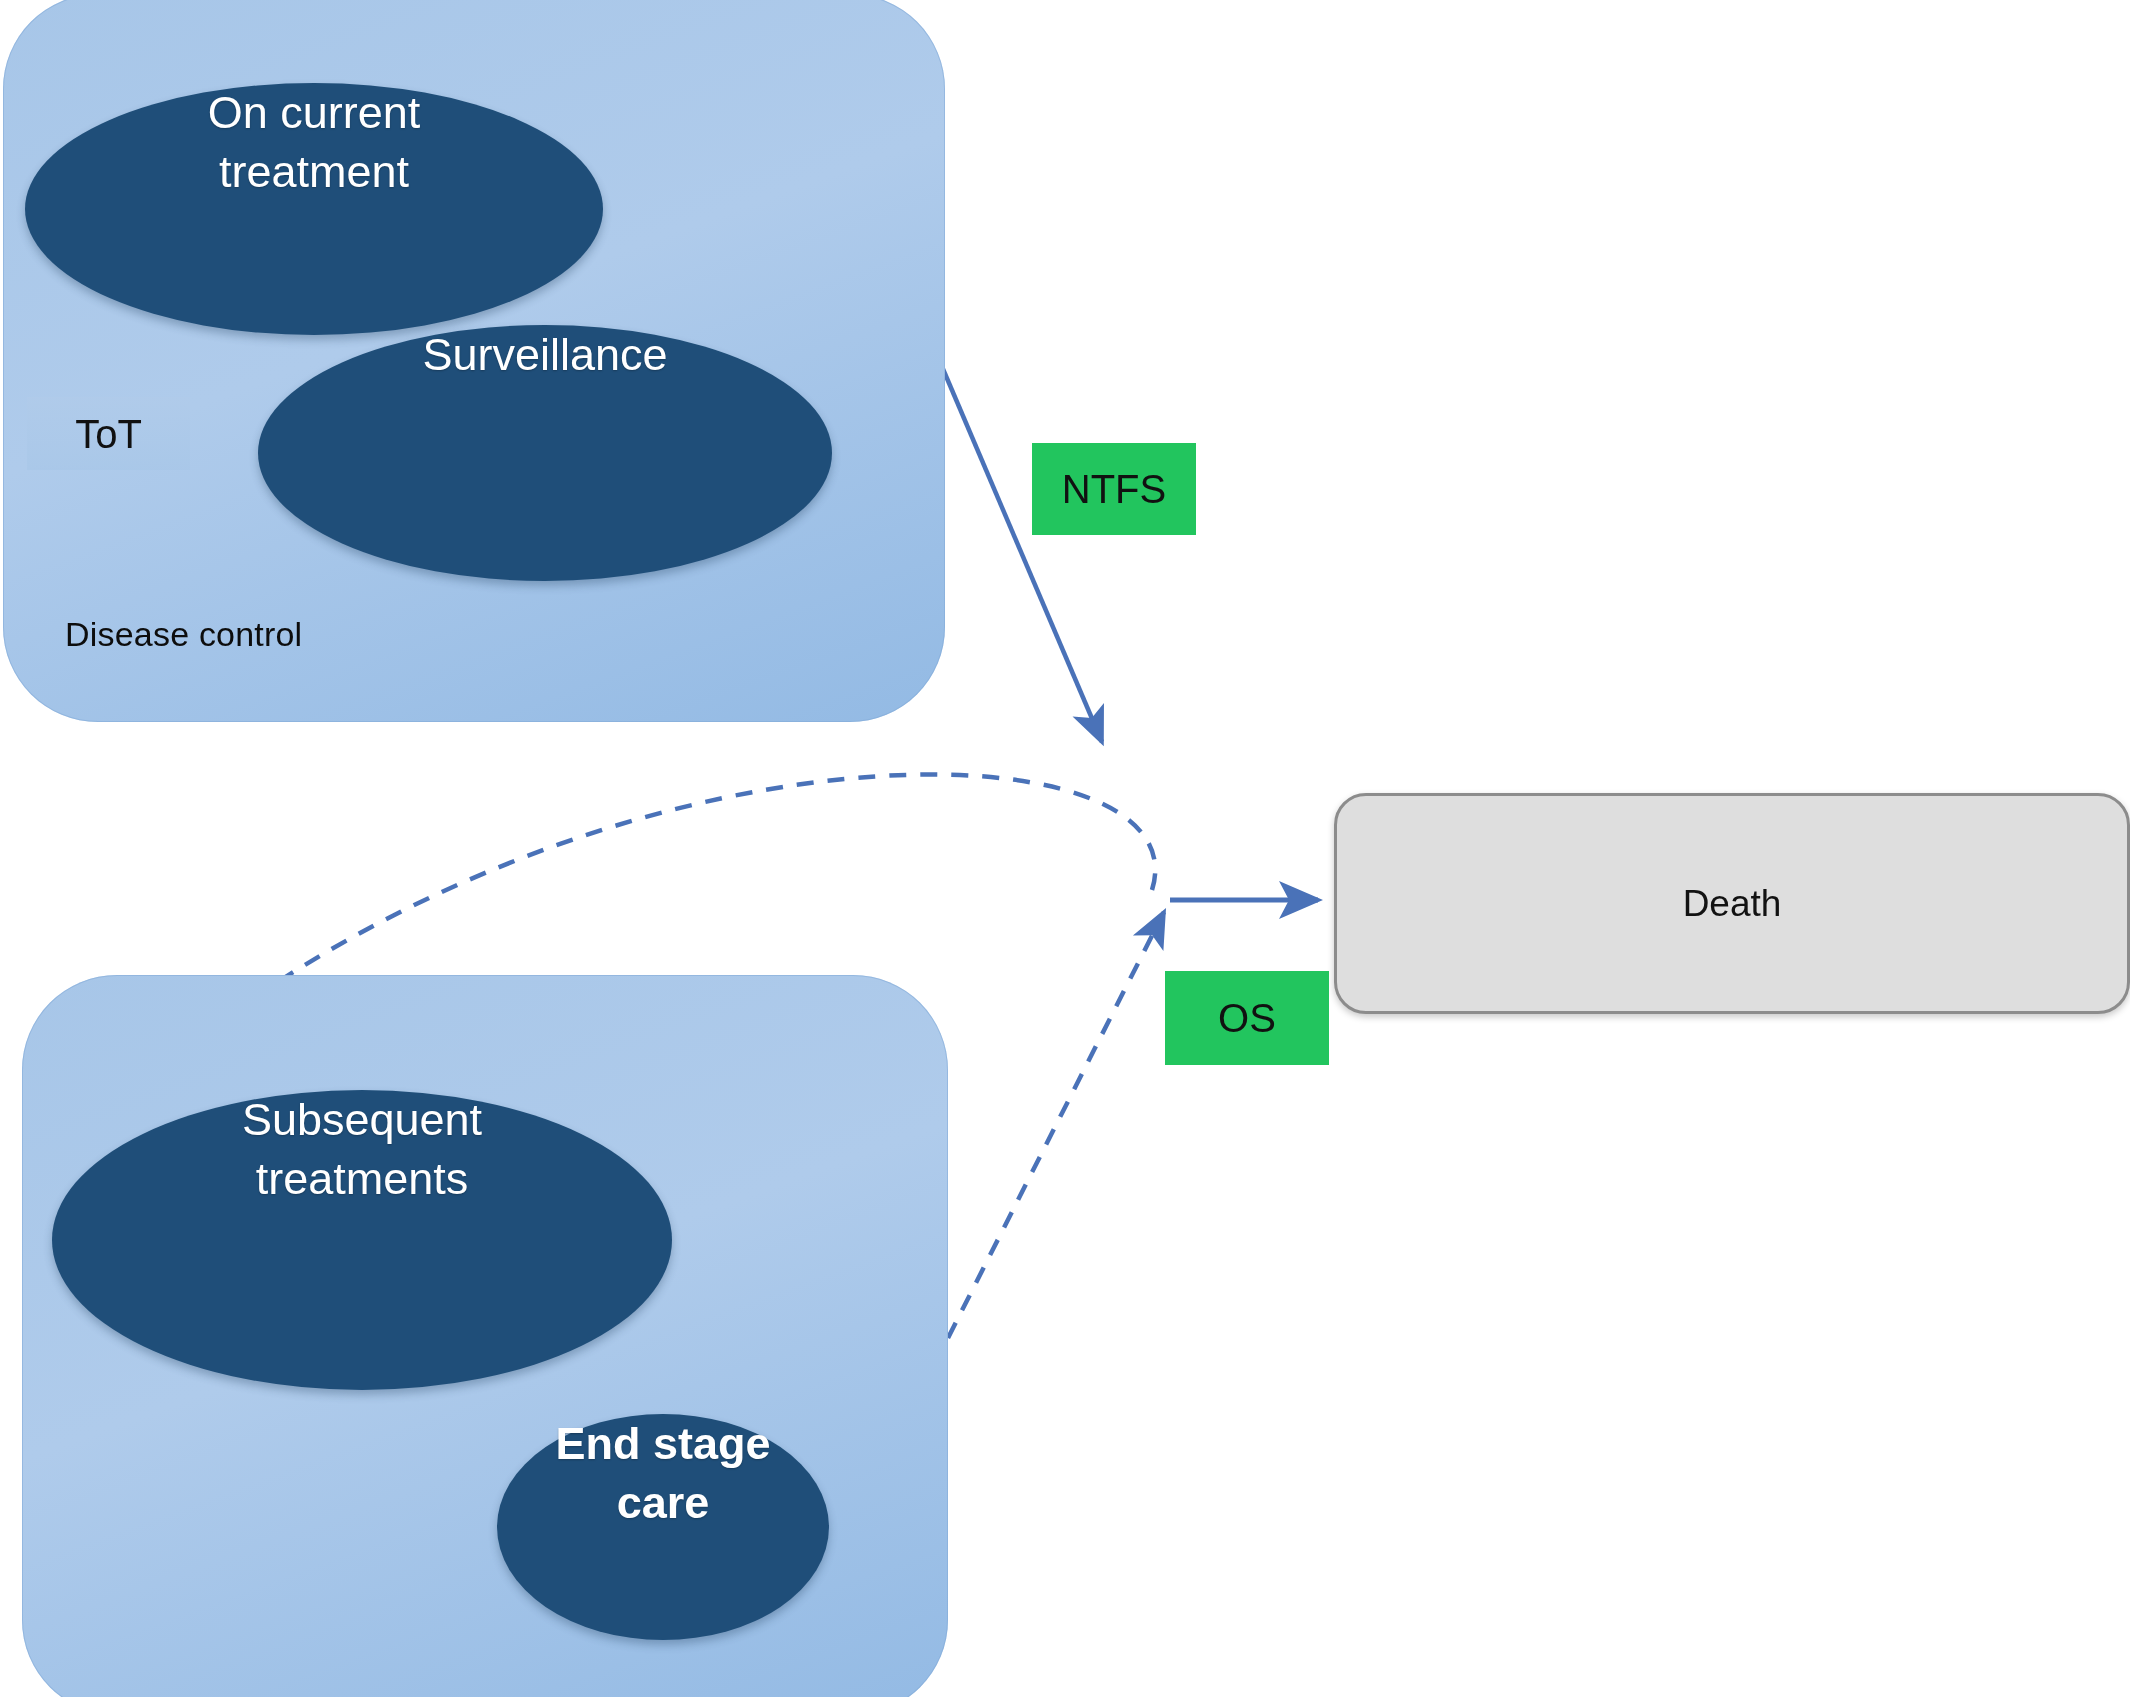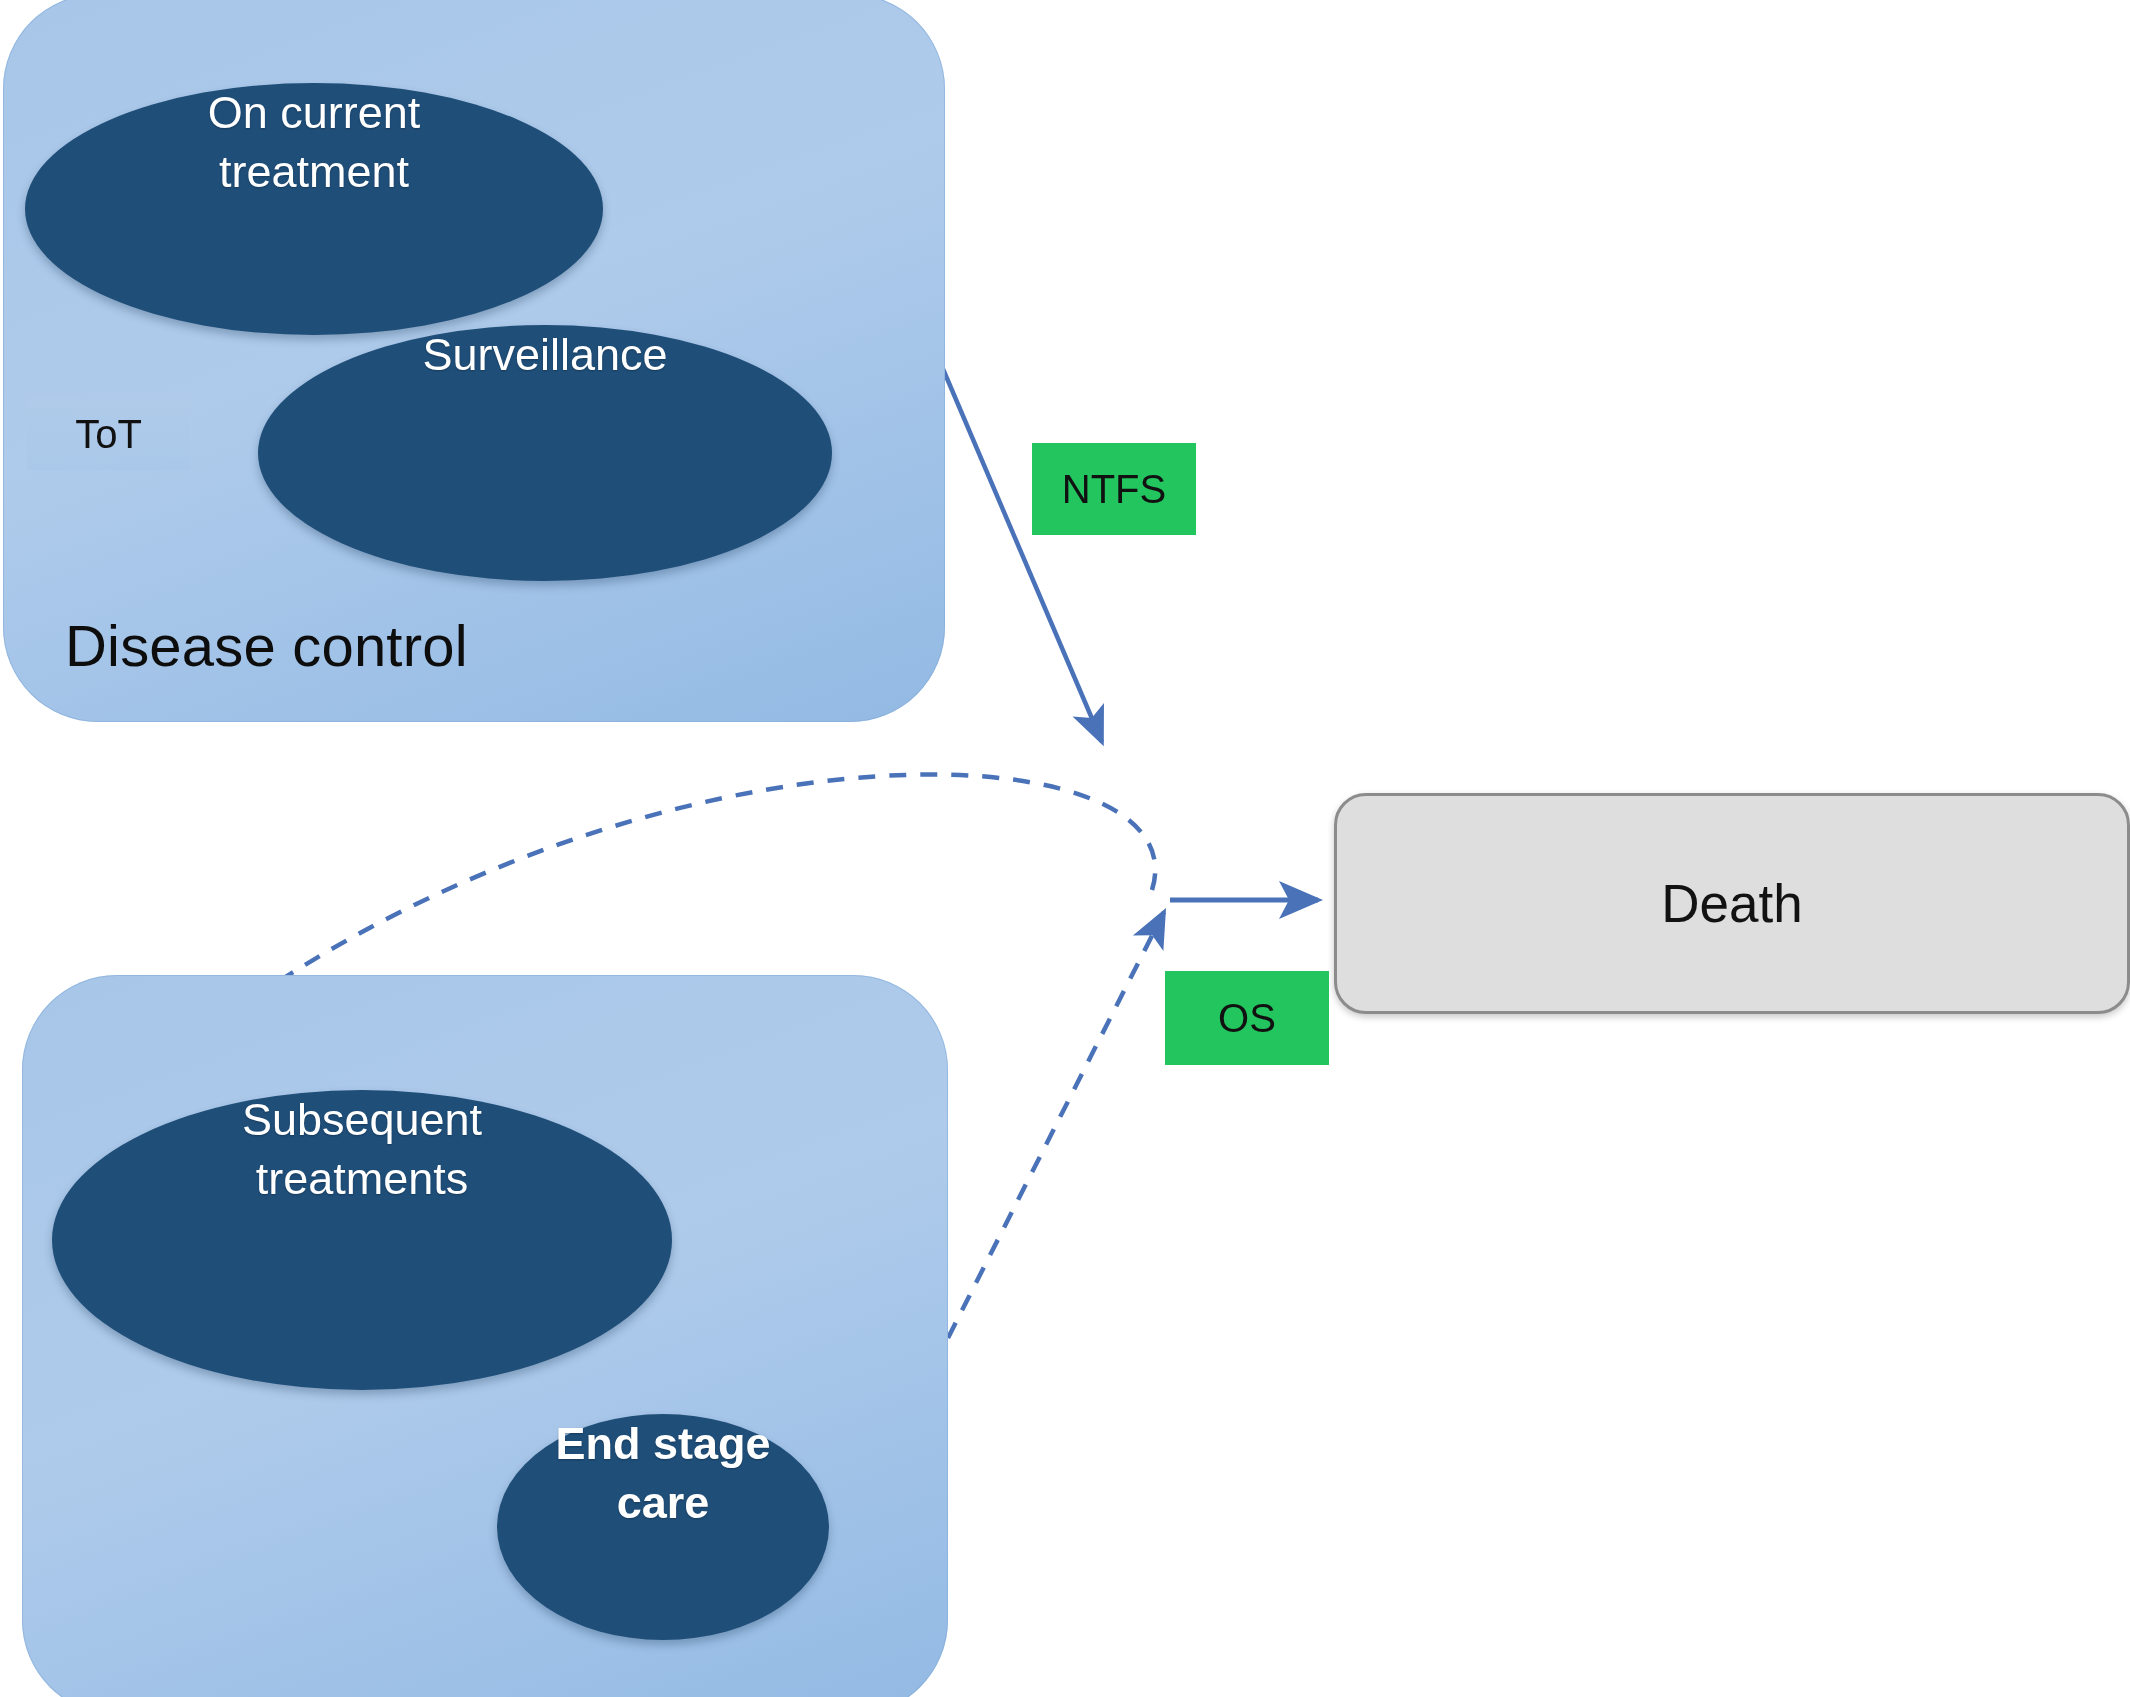--- a/index.html
+++ b/index.html
@@ -29,21 +29,21 @@
   
   .panel {
     position: absolute;
     border-radius: 95px;
     background: linear-gradient(160deg, #a7c6e8 0%, #afcbeb 45%, #93bae4 100%);
     box-shadow: 0 0 0 1px rgba(130,170,215,0.55) inset;
   }
   .panel-label {
     position: absolute;
     color: #0d0d0d;
-    font-size: 58px;
+    font-size: 34px;
     line-height: 1;
     letter-spacing: 0.2px;
     white-space: nowrap;
   }
 
   
   .state {
     position: absolute;
     border-radius: 50%;
     background: #1f4e79;
@@ -67,21 +67,21 @@
     background: #dedede;
     border: 3px solid #8c8c8c;
     border-radius: 32px;
     display: flex;
     align-items: center;
     justify-content: center;
     box-shadow: 0 3px 7px rgba(0,0,0,0.22);
   }
   .terminal-label {
     color: #121212;
-    font-size: 53px;
+    font-size: 37px;
     line-height: 1;
   }
 
   
   .tag {
     position: absolute;
     background: #22c55e;
     display: flex;
     align-items: center;
     justify-content: center;

